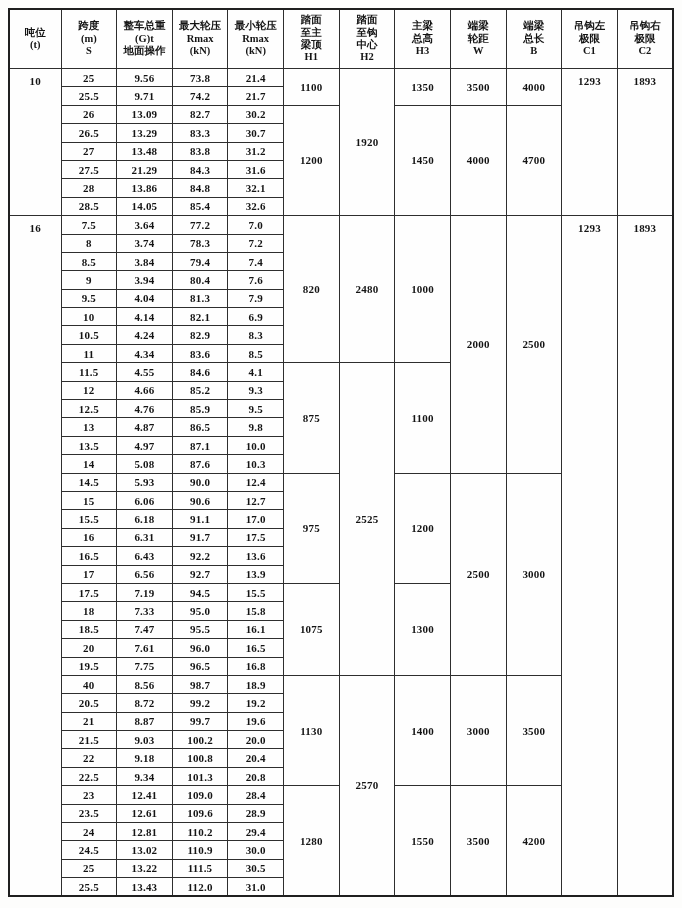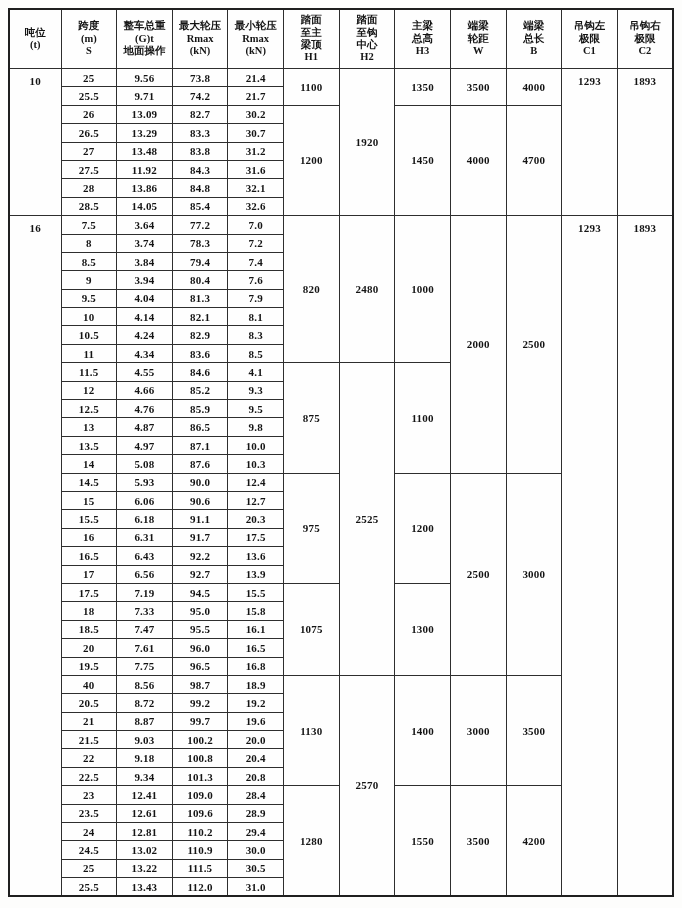--- a/index.html
+++ b/index.html
@@ -147,21 +147,21 @@
           <td>30.7</td>
         </tr>
         <tr>
           <td>27</td>
           <td>13.48</td>
           <td>83.8</td>
           <td>31.2</td>
         </tr>
         <tr>
           <td>27.5</td>
-          <td>11.92</td>
+          <td>21.29</td>
           <td>84.3</td>
           <td>31.6</td>
         </tr>
         <tr>
           <td>28</td>
           <td>13.86</td>
           <td>84.8</td>
           <td>32.1</td>
         </tr>
         <tr>
@@ -205,21 +205,21 @@
         <tr>
           <td>9.5</td>
           <td>4.04</td>
           <td>81.3</td>
           <td>7.9</td>
         </tr>
         <tr>
           <td>10</td>
           <td>4.14</td>
           <td>82.1</td>
-          <td>8.1</td>
+          <td>6.9</td>
         </tr>
         <tr>
           <td>10.5</td>
           <td>4.24</td>
           <td>82.9</td>
           <td>8.3</td>
         </tr>
         <tr>
           <td>11</td>
           <td>4.34</td>
@@ -278,21 +278,21 @@
         <tr>
           <td>15</td>
           <td>6.06</td>
           <td>90.6</td>
           <td>12.7</td>
         </tr>
         <tr>
           <td>15.5</td>
           <td>6.18</td>
           <td>91.1</td>
-          <td>20.3</td>
+          <td>17.0</td>
         </tr>
         <tr>
           <td>16</td>
           <td>6.31</td>
           <td>91.7</td>
           <td>17.5</td>
         </tr>
         <tr>
           <td>16.5</td>
           <td>6.43</td>

